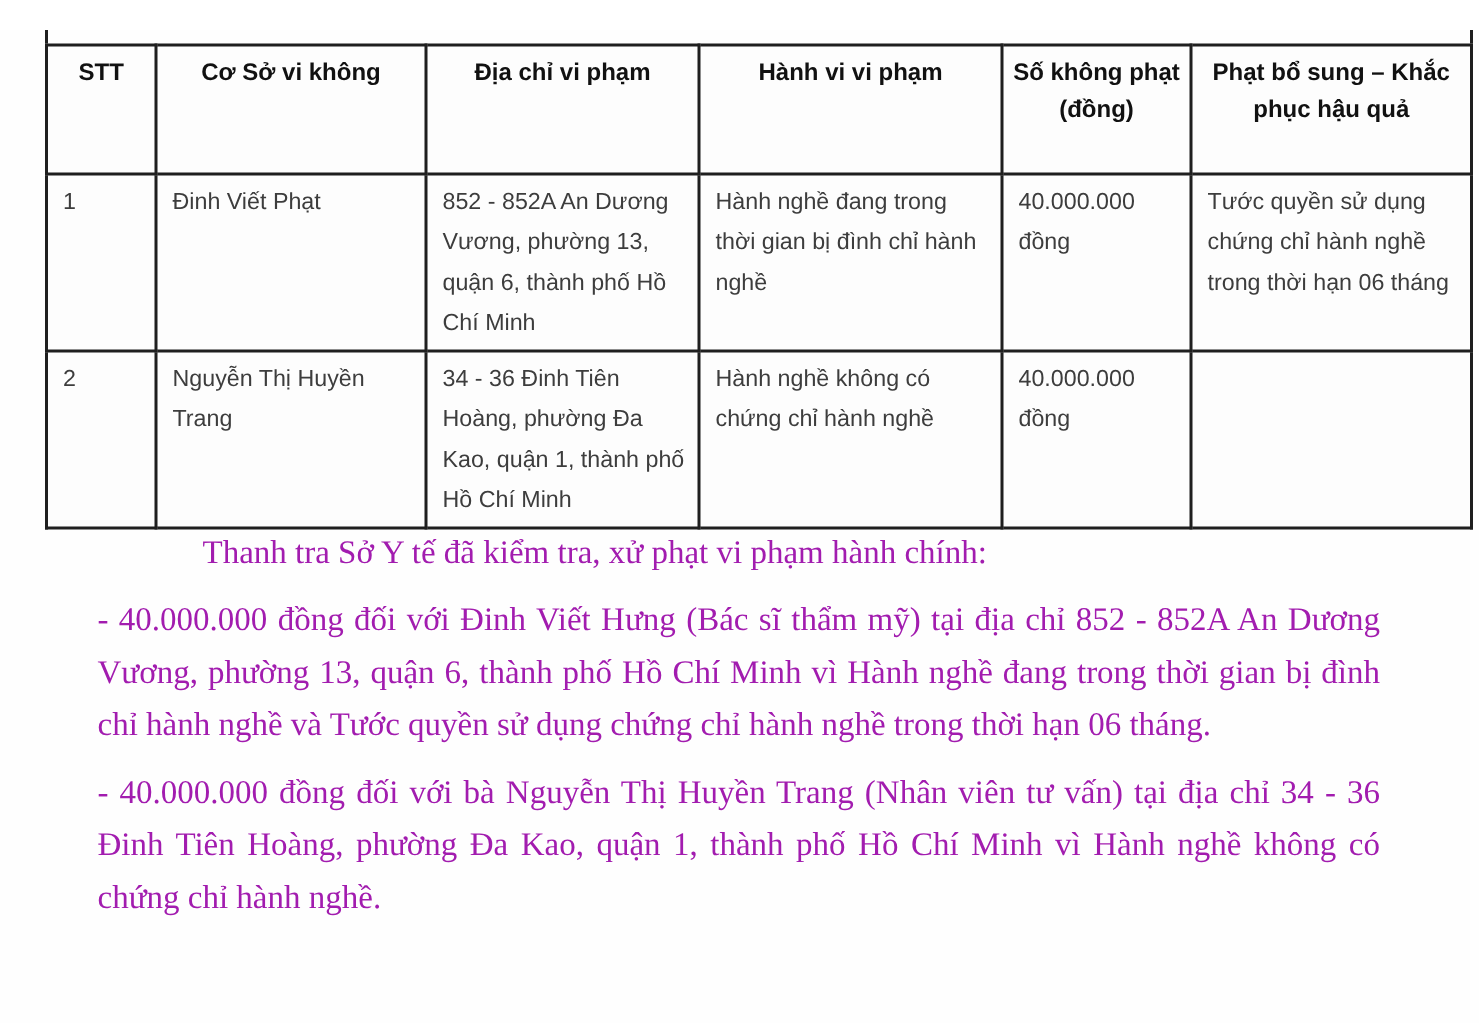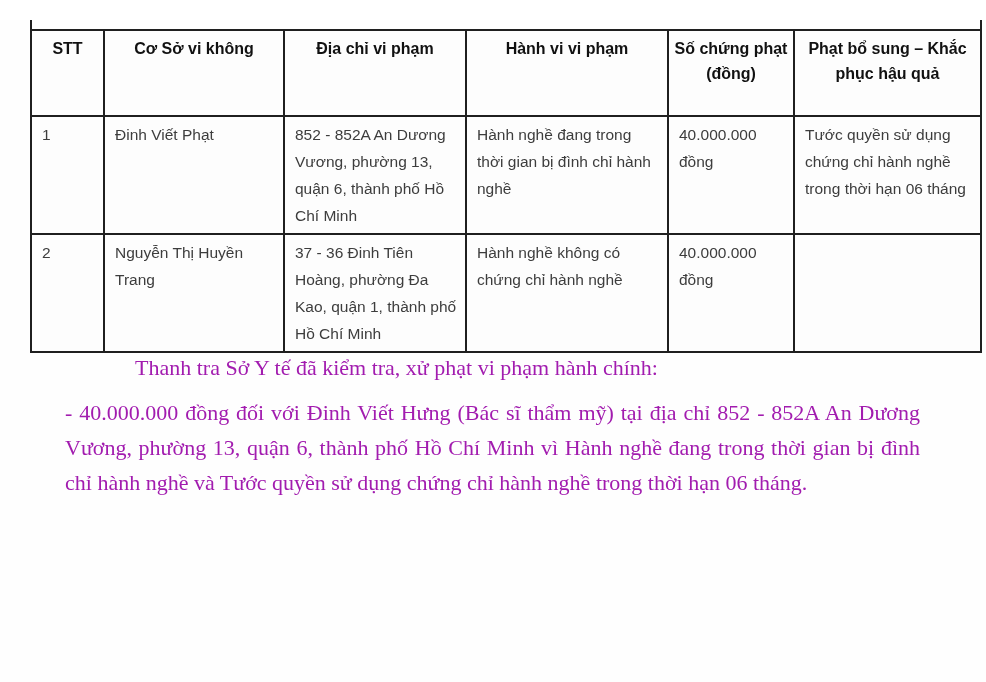--- a/index.html
+++ b/index.html
@@ -95,42 +95,43 @@
       <col style="width:202px">
       <col style="width:126px">
       <col style="width:187px">
     </colgroup>
     <tbody>
       <tr class="header-row">
         <th>STT</th>
         <th>Cơ Sở vi không</th>
         <th>Địa chỉ vi phạm</th>
         <th>Hành vi vi phạm</th>
-        <th>Số chứng phạt (đồng)</th>
+        <th>Số không phạt (đồng)</th>
         <th>Phạt bổ sung – Khắc phục hậu quả</th>
       </tr>
       <tr class="data-row-1">
         <td>1</td>
         <td>Đinh Viết Phạt</td>
         <td>852 - 852A An Dương Vương, phường 13, quận 6, thành phố Hồ Chí Minh</td>
         <td>Hành nghề đang trong thời gian bị đình chỉ hành nghề</td>
         <td>40.000.000 đồng</td>
         <td>Tước quyền sử dụng chứng chỉ hành nghề trong thời hạn 06 tháng</td>
       </tr>
       <tr class="data-row-2">
         <td>2</td>
         <td>Nguyễn Thị Huyền Trang</td>
-        <td>37 - 36 Đinh Tiên Hoàng, phường Đa Kao, quận 1, thành phố Hồ Chí Minh</td>
+        <td>34 - 36 Đinh Tiên Hoàng, phường Đa Kao, quận 1, thành phố Hồ Chí Minh</td>
         <td>Hành nghề không có chứng chỉ hành nghề</td>
         <td>40.000.000 đồng</td>
         <td></td>
       </tr>
     </tbody>
   </table>
 
   <div class="body-text">
     <p class="para-intro">Thanh tra Sở Y tế đã kiểm tra, xử phạt vi phạm hành chính:</p>
     <p class="para-item">- 40.000.000 đồng đối với Đinh Viết Hưng (Bác sĩ thẩm mỹ) tại địa chỉ 852 - 852A An Dương Vương, phường 13, quận 6, thành phố Hồ Chí Minh vì Hành nghề đang trong thời gian bị đình chỉ hành nghề và Tước quyền sử dụng chứng chỉ hành nghề trong thời hạn 06 tháng.</p>
+    <p class="para-item">- 40.000.000 đồng đối với bà Nguyễn Thị Huyền Trang (Nhân viên tư vấn) tại địa chỉ 34 - 36 Đinh Tiên Hoàng, phường Đa Kao, quận 1, thành phố Hồ Chí Minh vì Hành nghề không có chứng chỉ hành nghề.</p>
   </div>
 
   <span class="trailing-mark">.</span>
 
 </div>
 
 </body></html>

